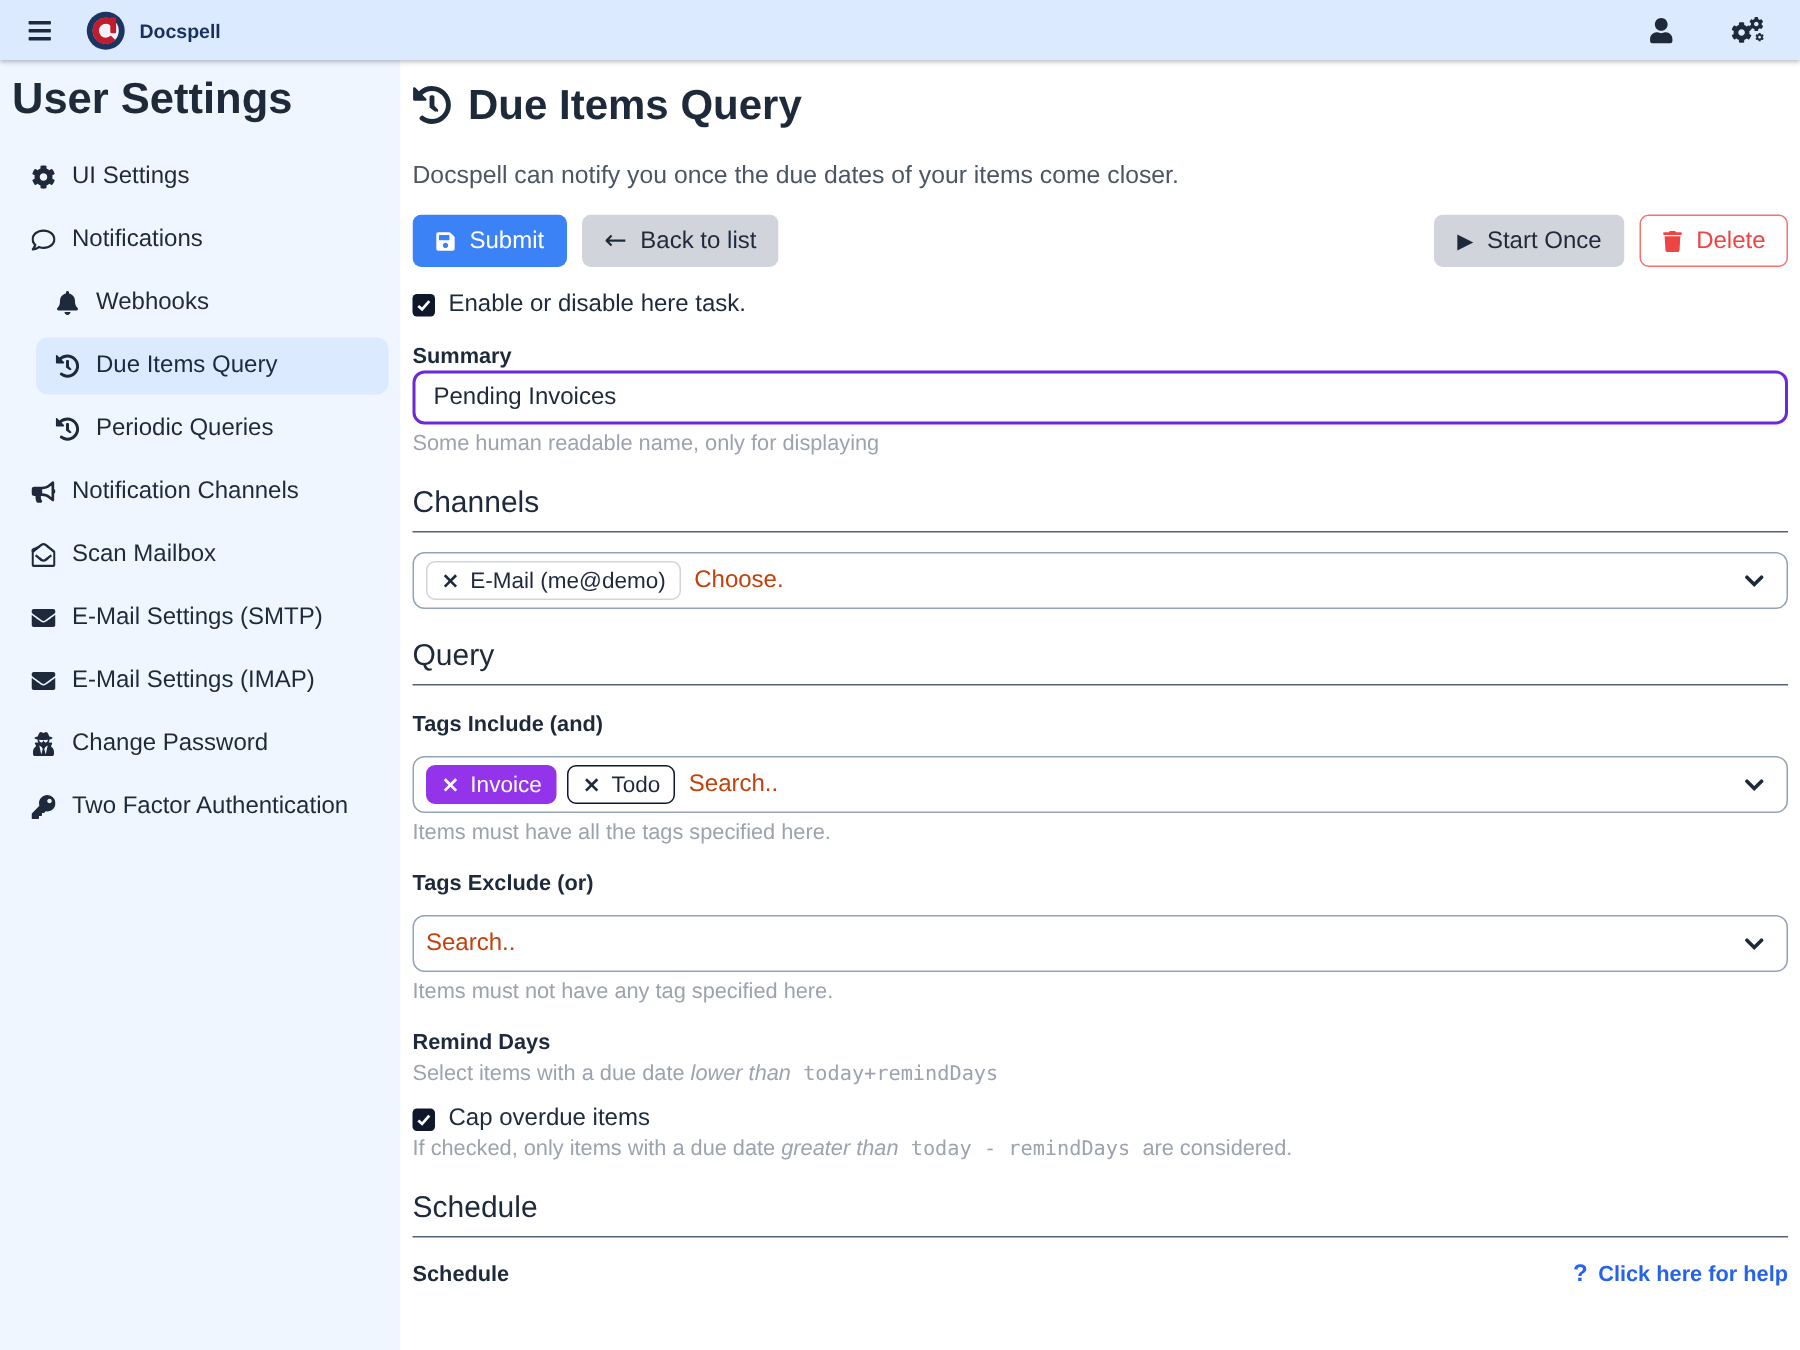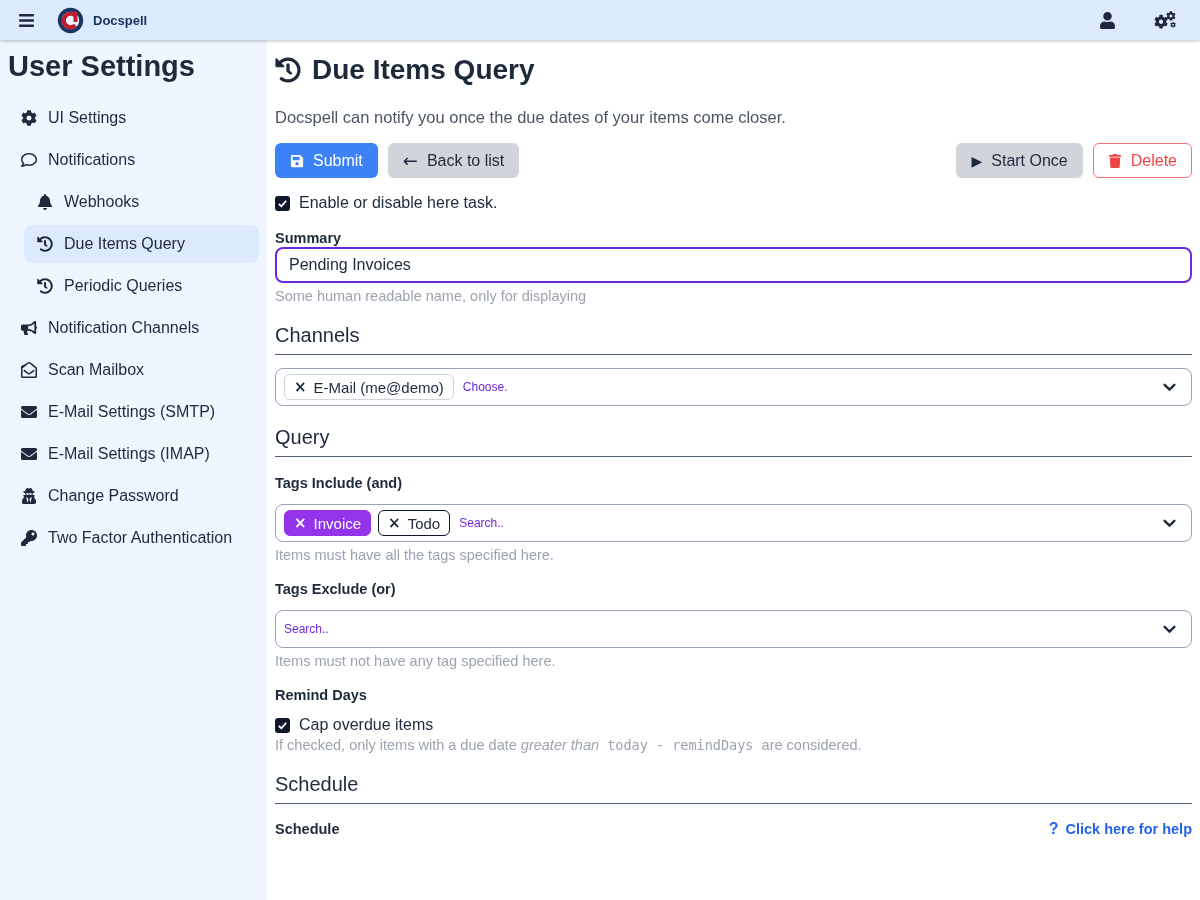--- a/index.html
+++ b/index.html
@@ -69,21 +69,21 @@
 
   .section-head {
     margin-top:20px; font-size:20px; font-weight:500; color:#1e293b;
     padding-bottom:7px; border-bottom:1px solid #52637a;
   }
 
   .select {
     position:relative; margin-top:13px; height:38px; border:1px solid #94a3b8; border-radius:8px;
     display:flex; align-items:center; gap:9px; padding:0 40px 0 8px; cursor:pointer; background:#fff;
   }
-  .placeholder { color:#6d28d9; font-size:12px; }
+  .placeholder { color:#c2410c; font-size:16px; }
   .chev { position:absolute; right:15px; top:14px; }
 
   .chip {
     display:inline-flex; align-items:center; gap:7px; padding:3px 9px;
     border-radius:6px; border:1px solid #d1d5db; background:#fff; font-size:15px; cursor:pointer; white-space:nowrap;
   }
   .chip .x { font-weight:bold; font-family:"DejaVu Sans",sans-serif; }
 
   
   .sched-label-row { display:flex; align-items:center; justify-content:space-between; margin-top:16px; }
@@ -318,20 +318,21 @@
       <span class="placeholder">Search..</span>
       <span class="chev">
         <svg viewBox="0 0 12 8" width="13" height="9">
             <path d="M1.5 1.5 L6 6 L10.5 1.5" stroke="#1e293b" stroke-width="2.2" fill="none" stroke-linecap="round"></path>
           </svg>
       </span>
     </div>
     <div class="hint">Items must not have any tag specified here.</div>
 
     <div class="field-label">Remind Days</div>
+    <div class="hint"><span>Select items with a due date </span><em>lower than</em><code> today+remindDays</code></div>
 
     <div class="check-row" style="margin-top:13px;">
       <span class="checkbox">
         <svg viewBox="0 0 12 12" width="11" height="11">
             <path d="M2 6.5 L4.8 9 L10 3" stroke="#fff" stroke-width="2" fill="none"></path>
           </svg>
       </span>
       <span>Cap overdue items</span>
     </div>
     <div class="hint" style="margin-top:3px;"><span>If checked, only items with a due date </span><em>greater than</em><code> today - remindDays </code><span>are considered.</span></div>

